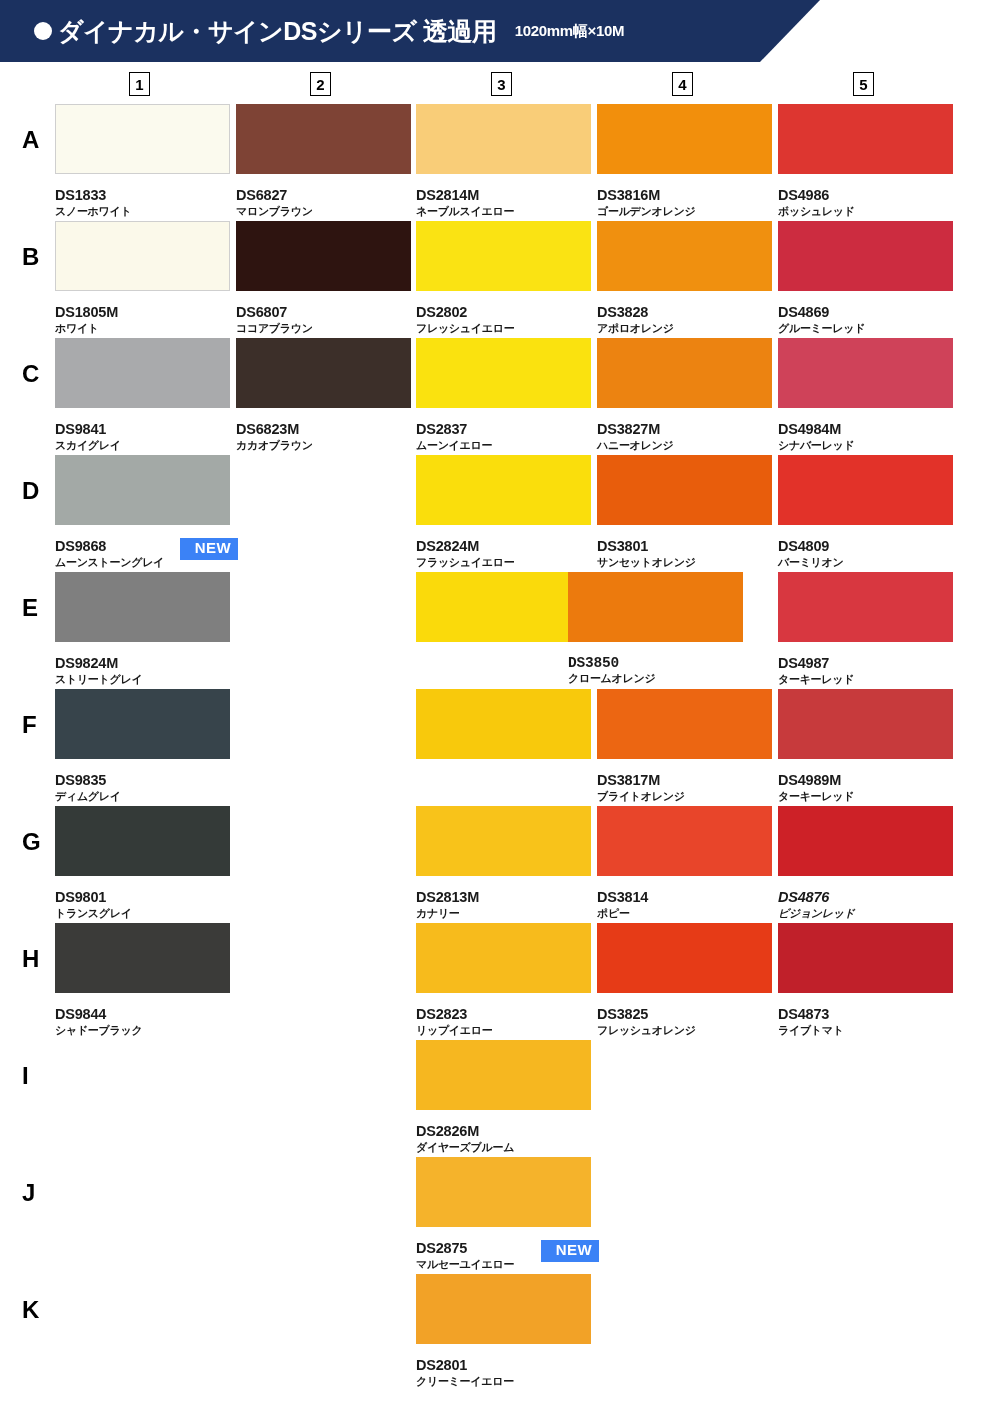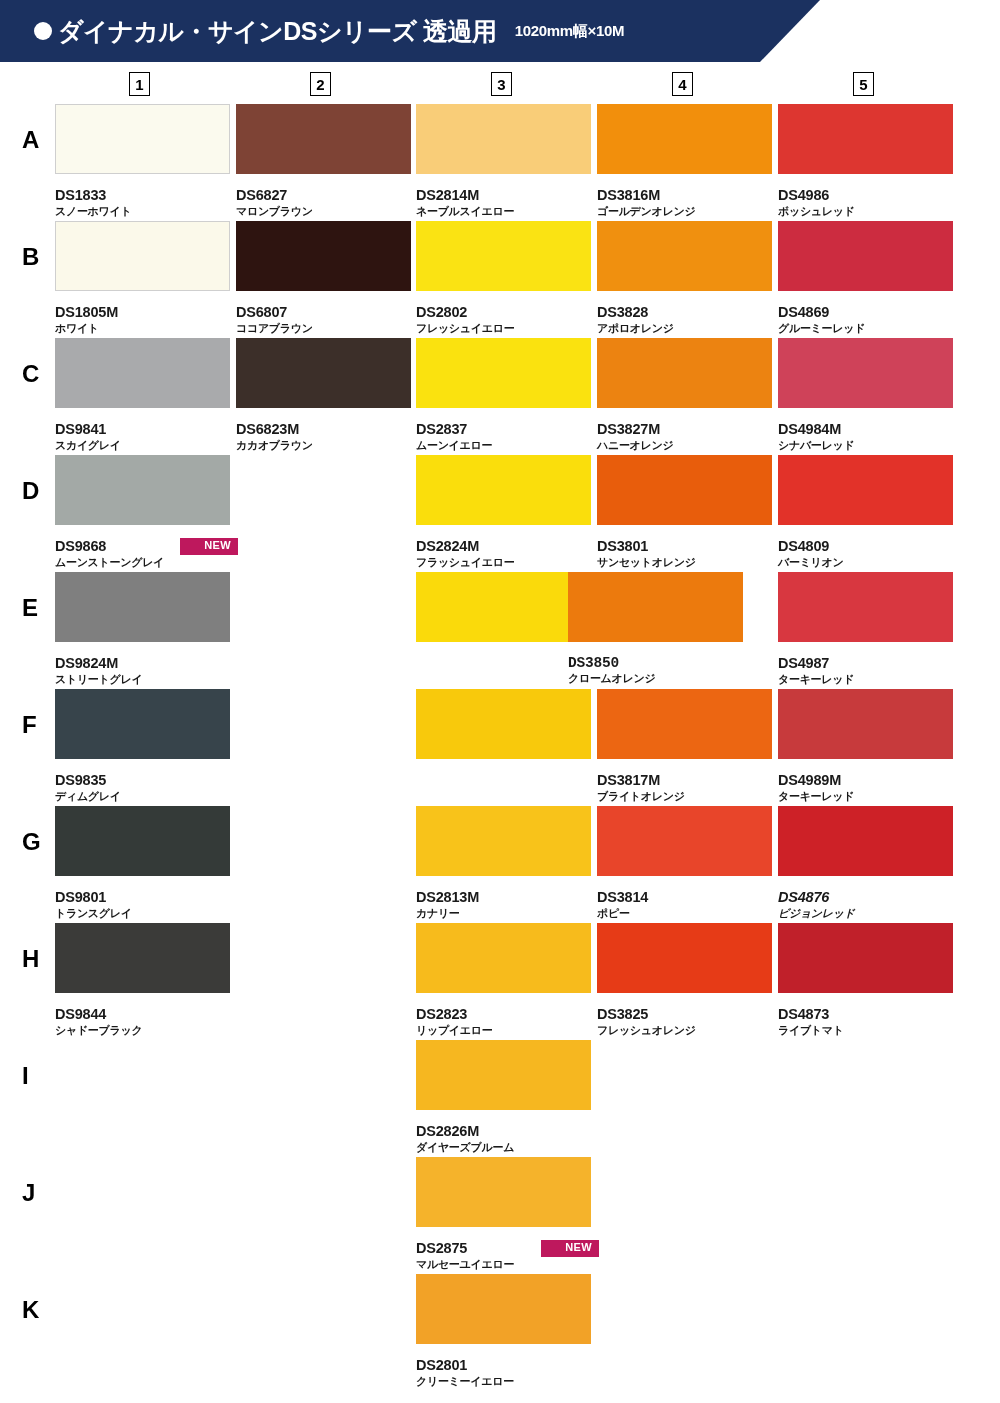--- a/index.html
+++ b/index.html
@@ -77,23 +77,23 @@
     letter-spacing: -0.2px; line-height: 1.25;
     display: block;
   }
   .jname {
     font-size: 11px; font-weight: bold; color: #1a1a1a;
     letter-spacing: -0.3px; line-height: 1.3;
     display: block;
   }
   .new-badge {
     position: absolute; right: -8px; top: 1px;
-    background: #be185d; color: #ffffff;
-    font-size: 11px; font-weight: bold;
-    padding: 1px 7px 2px 24px;
+    background: #3b82f6; color: #ffffff;
+    font-size: 15px; font-weight: bold;
+    padding: 1px 7px 2px 15px;
     letter-spacing: 0.4px; line-height: 1.25;
   }
 </style>
 </head>
 <body>
 
 <div class="header-wrap">
   <div class="header-bar">
     <span class="hdr-bullet"></span>
     <span class="hdr-title">ダイナカル・サインDSシリーズ 透過用</span>

